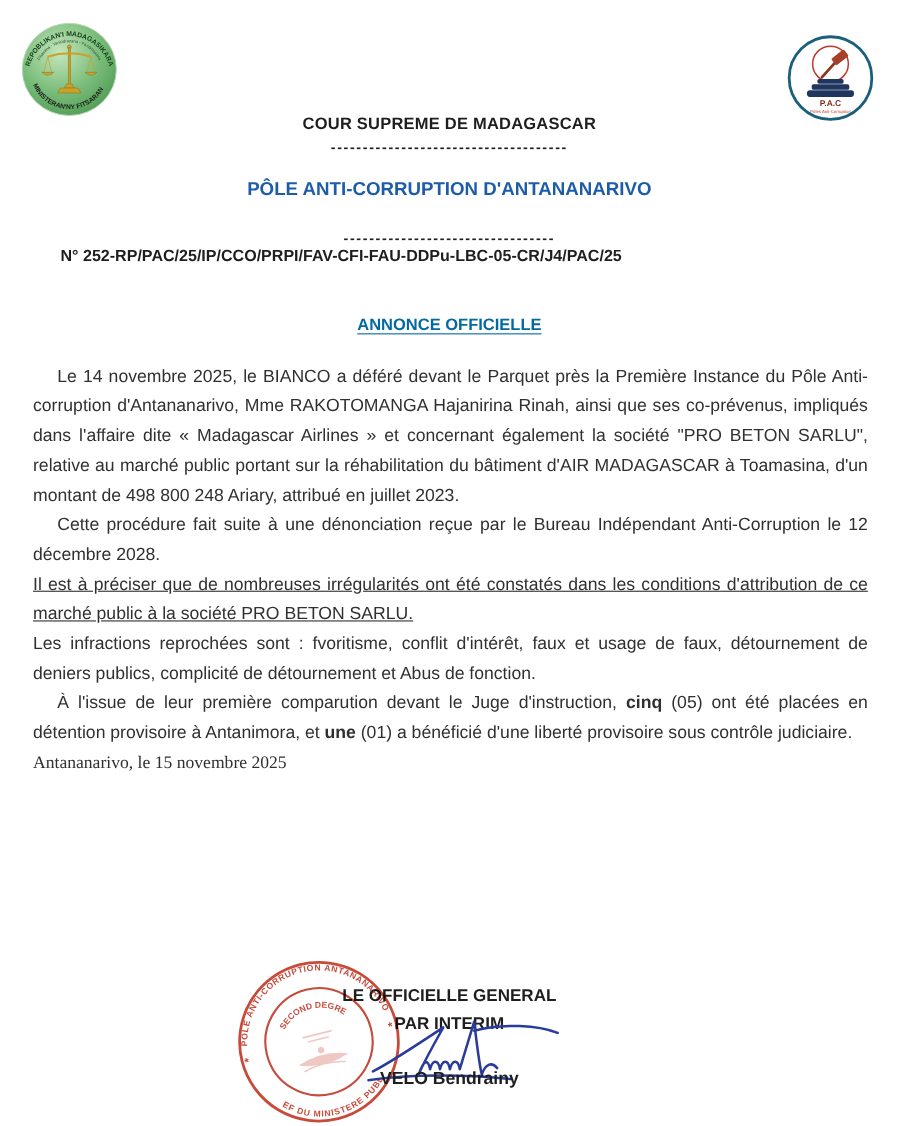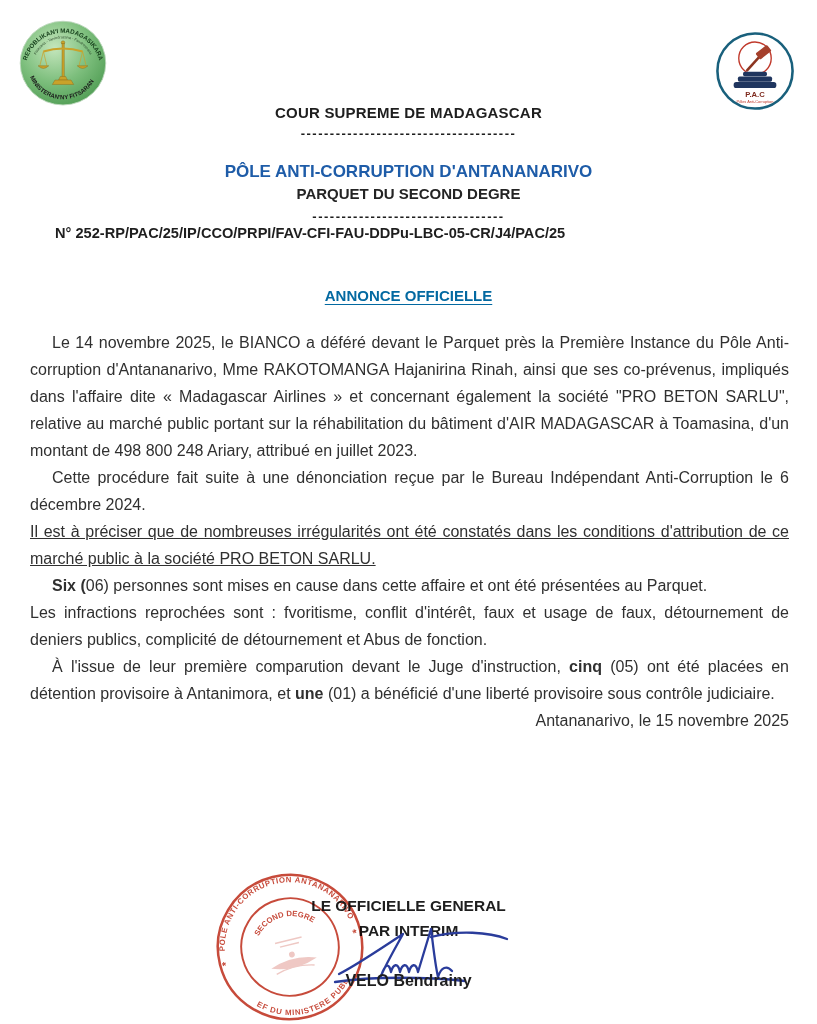--- a/index.html
+++ b/index.html
@@ -24,21 +24,21 @@
   .doc-title span{font-size:15px;font-weight:bold;color:#0369a1;text-decoration:underline;text-underline-offset:3px;}
   
   .body-text{position:absolute;top:329px;left:30px;right:28px;font-size:16px;line-height:27px;
     text-align:justify;color:#303030;}
   .body-text p{margin:0;}
   .indent{text-indent:22px;}
   .p1{margin-bottom:17px;}
   .p3{margin-bottom:20px;text-decoration:underline;}
   .p5{margin-bottom:18px;}
   .p6{margin-bottom:18px;}
-  .date-line{text-align:right;margin-top:36px;text-indent:0;}
+  .date-line{text-align:left;margin-top:36px;text-indent:0;font-family:Liberation Serif, serif;}
   
   .sig-title{position:absolute;top:893px;left:0;right:0;text-align:center;font-weight:bold;
     font-size:15.5px;line-height:25px;color:#1e1e1e;}
   .sig-name{position:absolute;top:972px;left:0;right:0;text-align:center;font-weight:bold;
     font-size:16px;color:#1e1e1e;padding-left:0;}
   .stamp{position:absolute;left:212px;top:869px;width:156px;height:156px;
     transform:rotate(-14deg);opacity:.92;mix-blend-mode:multiply;}
   .signature{position:absolute;left:333px;top:924px;width:185px;height:68px;}
 </style>
 </head>
@@ -95,35 +95,33 @@
       <rect x="23" y="61" width="50" height="7" rx="3"></rect>
     </g>
     <text x="48" y="78" text-anchor="middle" font-size="9" font-weight="bold" fill="#7E2A1E">P.A.C</text>
     <text x="48" y="85" text-anchor="middle" font-size="4.6" fill="#C0392B">Pôles Anti-Corruption</text>
   </svg>
 
   <div class="hdr-center">
     <div class="court-title">COUR SUPREME DE MADAGASCAR</div>
     <div class="divider divider1">-------------------------------------</div>
     <div class="pac-title">PÔLE ANTI-CORRUPTION D'ANTANANARIVO</div>
-    <div class="parquet-title">PARQUET DU SECOND DEGRE</div>
     <div class="divider divider2">---------------------------------</div>
   </div>
 
   <div class="reference">N° 252-RP/PAC/25/IP/CCO/PRPI/FAV-CFI-FAU-DDPu-LBC-05-CR/J4/PAC/25</div>
 
   <div class="doc-title">
     <span>ANNONCE OFFICIELLE</span>
   </div>
 
   <div class="body-text">
     <p class="indent p1">Le 14 novembre 2025, le BIANCO a déféré devant le Parquet près la Première Instance du Pôle Anti-corruption d'Antananarivo, Mme RAKOTOMANGA Hajanirina Rinah, ainsi que ses co-prévenus, impliqués dans l'affaire dite « Madagascar Airlines » et concernant également la société "PRO BETON SARLU", relative au marché public portant sur la réhabilitation du bâtiment d'AIR MADAGASCAR à Toamasina, d'un montant de 498 800 248 Ariary, attribué en juillet 2023.</p>
-    <p class="indent">Cette procédure fait suite à une dénonciation reçue par le Bureau Indépendant Anti-Corruption le 6 décembre 2024.</p>
+    <p class="indent">Cette procédure fait suite à une dénonciation reçue par le Bureau Indépendant Anti-Corruption le 12 décembre 2028.</p>
     <p class="p3">Il est à préciser que de nombreuses irrégularités ont été constatés dans les conditions d'attribution de ce marché public à la société PRO BETON SARLU.</p>
-    <p class="indent"><b>Six (</b><span>06) personnes sont mises en cause dans cette affaire et ont été présentées au Parquet.</span></p>
     <p class="p5">Les infractions reprochées sont : fvoritisme, conflit d'intérêt, faux et usage de faux, détournement de deniers publics, complicité de détournement et Abus de fonction.</p>
     <p class="indent p6"><span>À l'issue de leur première comparution devant le Juge d'instruction, </span><b>cinq</b><span> (05) ont été placées en détention provisoire à Antanimora, et </span><b>une</b><span> (01) a bénéficié d'une liberté provisoire sous contrôle judiciaire.</span></p>
     <p class="date-line">Antananarivo, le 15 novembre 2025</p>
   </div>
 
   <div class="sig-title">
     <div>LE OFFICIELLE GENERAL</div>
     <div>PAR INTERIM</div>
   </div>
 

